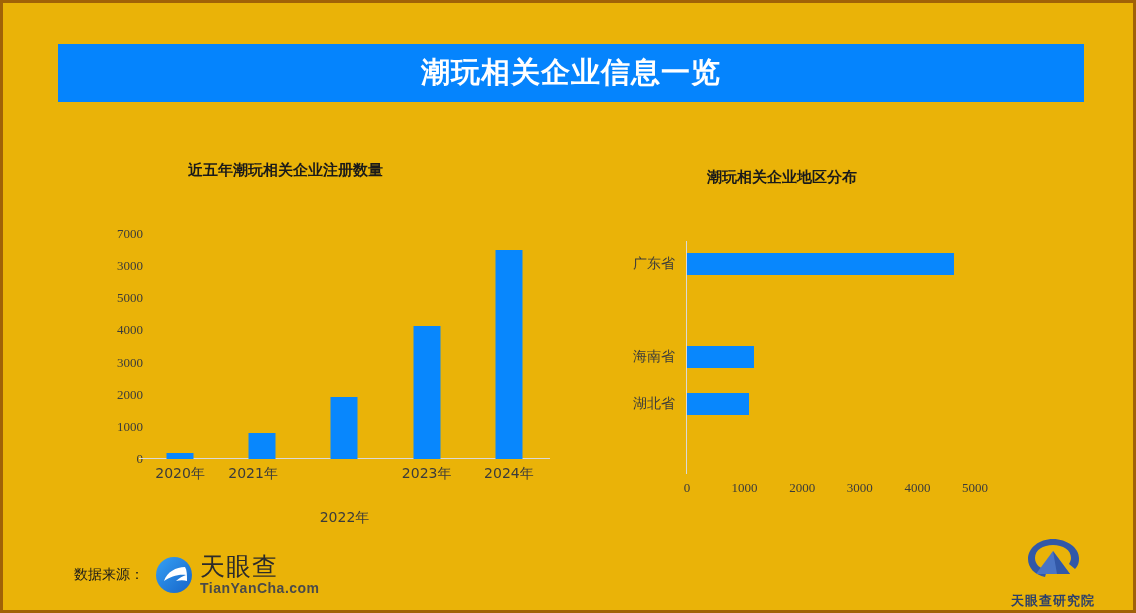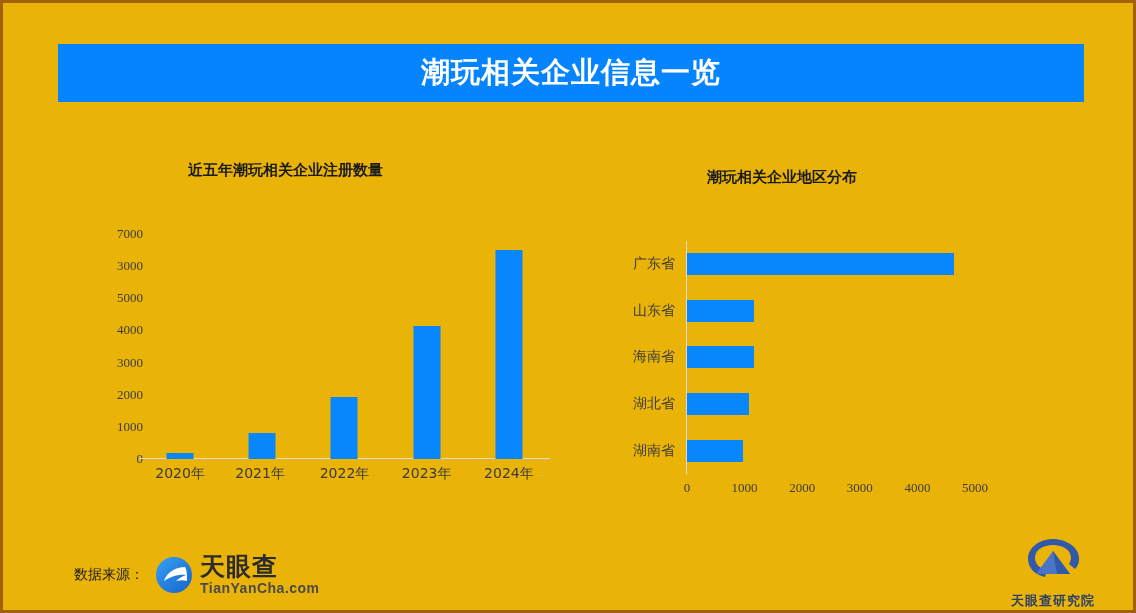--- a/index.html
+++ b/index.html
@@ -189,21 +189,21 @@
   #tyc-logo {
     display: flex;
     align-items: center;
   }
   #tyc-text-wrap {
     margin-left: 6px;
     line-height: 1;
   }
   #tyc-name {
     font-size: 25px;
-    font-weight: bold;
+    font-weight: normal;
     color: #2b2b2b;
     font-family: "DejaVu Sans", "Liberation Sans", sans-serif;
     letter-spacing: 1px;
   }
   #tyc-domain {
     font-size: 14px;
     font-weight: bold;
     color: #4a4a4a;
     letter-spacing: 0.5px;
     margin-top: 2px;
@@ -259,48 +259,40 @@
           <div class="v-bar" title="1930" style="height: 62.0357px; background: rgb(8, 135, 253);"></div>
         </div>
         <div class="v-bar-slot" style="left: 246.6px; width: 82.2px;">
           <div class="v-bar" title="4150" style="height: 133.393px; background: rgb(8, 135, 253);"></div>
         </div>
         <div class="v-bar-slot" style="left: 328.8px; width: 82.2px;">
           <div class="v-bar" title="6500" style="height: 208.929px; background: rgb(8, 135, 253);"></div>
         </div>
       </div>
   <div class="x-tick" style="left: 76px; width: 82.2px;">2020年</div>
-      <div class="x-tick" style="left: 156px; width: 82.2px;">2021年</div>
-      <div class="x-tick" style="left: 240.4px; width: 82.2px;">2022年</div>
+      <div class="x-tick" style="left: 149px; width: 82.2px;">2021年</div>
+      <div class="x-tick" style="left: 240.4px; width: 82.2px; margin-top: 44px;">2022年</div>
       <div class="x-tick" style="left: 322.6px; width: 82.2px;">2023年</div>
       <div class="x-tick" style="left: 404.8px; width: 82.2px;">2024年</div>
     </div>
 
   <div id="chart-right">
     <div class="chart-title" id="right-title">潮玩相关企业地区分布</div>
     <div id="right-axisline"></div>
   <div class="h-row" style="top: 98px; height: 46.6px;">
         <div class="h-label">广东省</div>
         <div class="h-bar" title="4630" style="width: 266.688px; background: rgb(8, 135, 253);"></div>
       </div>
-      <div class="h-row" style="top: 144.6px; height: 46.6px;">
-        <div class="h-label">山东省</div>
-        <div class="h-bar" title="1170" style="width: 67.392px; background: rgb(8, 135, 253);"></div>
-      </div>
       <div class="h-row" style="top: 191.2px; height: 46.6px;">
         <div class="h-label">海南省</div>
         <div class="h-bar" title="1155" style="width: 66.528px; background: rgb(8, 135, 253);"></div>
       </div>
       <div class="h-row" style="top: 237.8px; height: 46.6px;">
         <div class="h-label">湖北省</div>
         <div class="h-bar" title="1085" style="width: 62.496px; background: rgb(8, 135, 253);"></div>
-      </div>
-      <div class="h-row" style="top: 284.4px; height: 46.6px;">
-        <div class="h-label">湖南省</div>
-        <div class="h-bar" title="980" style="width: 56.448px; background: rgb(8, 135, 253);"></div>
       </div>
       <div class="x-tick-h" style="left: 100px;">0</div>
       <div class="x-tick-h" style="left: 157.6px;">1000</div>
       <div class="x-tick-h" style="left: 215.2px;">2000</div>
       <div class="x-tick-h" style="left: 272.8px;">3000</div>
       <div class="x-tick-h" style="left: 330.4px;">4000</div>
       <div class="x-tick-h" style="left: 388px;">5000</div>
     </div>
 
   <div id="footer-source">

